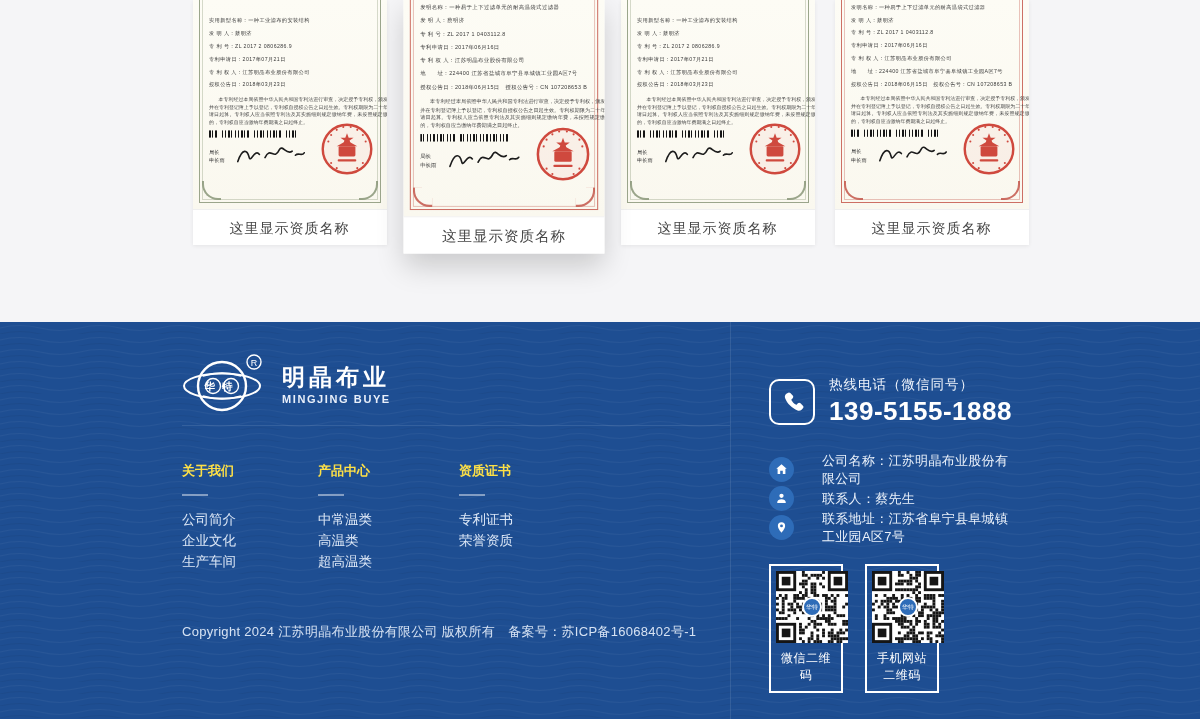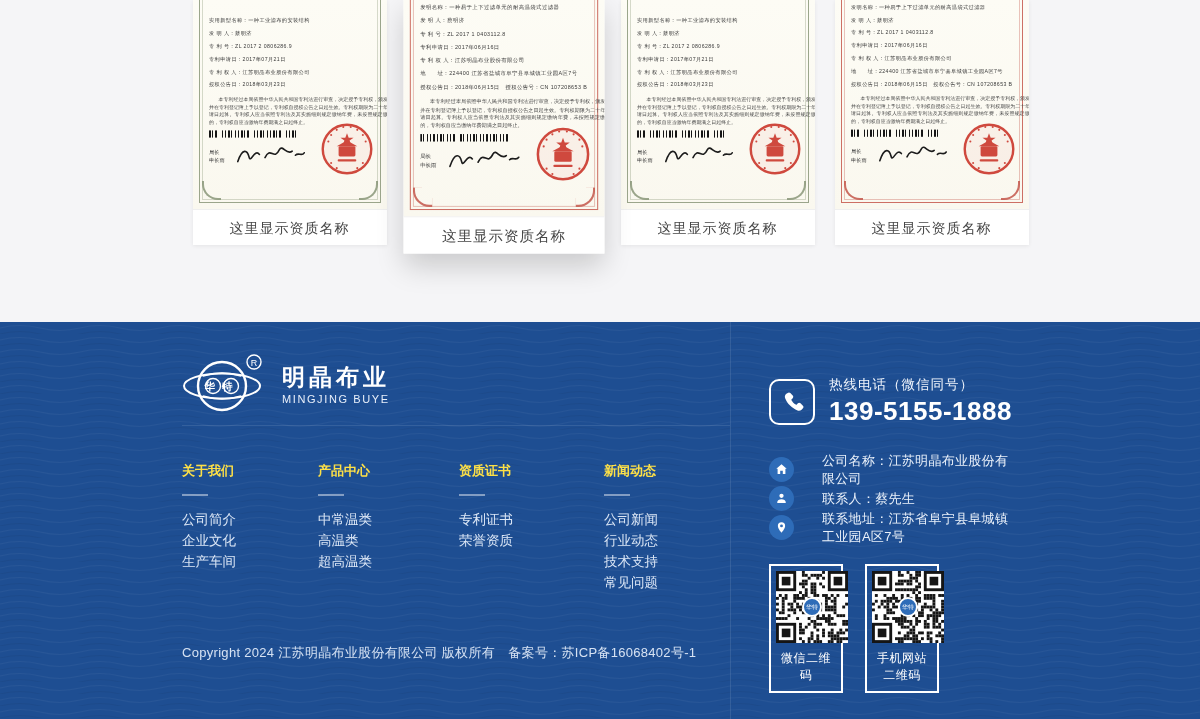--- a/index.html
+++ b/index.html
@@ -34,21 +34,21 @@
   
   .footer { height:397px; background:#1e4e92; position:relative; overflow:hidden; color:#fff; }
   .waves { position:absolute; inset:0; width:100%; height:100%; }
   .f-inner { position:relative; width:836px; margin:0 auto; display:flex; height:100%; }
   .f-left { width:548px; }
   .v-divider { width:1px; background:rgba(255,255,255,.10); }
   .f-right { flex:1; padding-left:38px;margin-top:16px; }
 
   .logo-row { margin-top:24px; height:74px; display:flex; align-items:center; gap:16px; }
   .brand-zh { font-size:23px; font-weight:bold; letter-spacing:4px; color:#fff; }
-  .brand-en { font-size:11px; font-weight:normal; letter-spacing:1.6px; color:#e8effa; margin-top:0; }
+  .brand-en { font-size:11px; font-weight:bold; letter-spacing:1.6px; color:#e8effa; margin-top:0; }
   .h-divider { height:1px; background:rgba(255,255,255,.10); margin-top:5px; }
 
   .nav-cols { display:flex; margin-top:36px; }
   .ncol { }
   .ncol.c0 { width:136px; } .ncol.c1 { width:141px; } .ncol.c2 { width:145px; }
   .ncol-title { font-size:13px; color:#fde047; font-weight:bold; cursor:pointer; }
   .nrule { width:26px; height:2px; background:rgba(255,255,255,.45); margin:14px 0 13px; }
   .nlink { display:block; font-size:13.5px; color:#dce7f6; line-height:21px; text-decoration:none; cursor:pointer; }
 
   .copyright { margin-top:46px; font-size:13px; line-height:27px; color:#d6e2f3; letter-spacing:.3px; }
@@ -333,28 +333,20 @@
             <div class="nrule"></div>
             <a class="nlink">中常温类</a>
             <a class="nlink">高温类</a>
             <a class="nlink">超高温类</a>
           </div>
           <div class="ncol c2">
             <div class="ncol-title">资质证书</div>
             <div class="nrule"></div>
             <a class="nlink">专利证书</a>
             <a class="nlink">荣誉资质</a>
-          </div>
-          <div class="ncol c3">
-            <div class="ncol-title">新闻动态</div>
-            <div class="nrule"></div>
-            <a class="nlink">公司新闻</a>
-            <a class="nlink">行业动态</a>
-            <a class="nlink">技术支持</a>
-            <a class="nlink">常见问题</a>
           </div>
         </nav>
 
         <div class="copyright">
           <div>Copyright 2024 江苏明晶布业股份有限公司 版权所有　备案号：苏ICP备16068402号-1</div>
         </div>
       </div>
 
       <div class="v-divider"></div>
 

